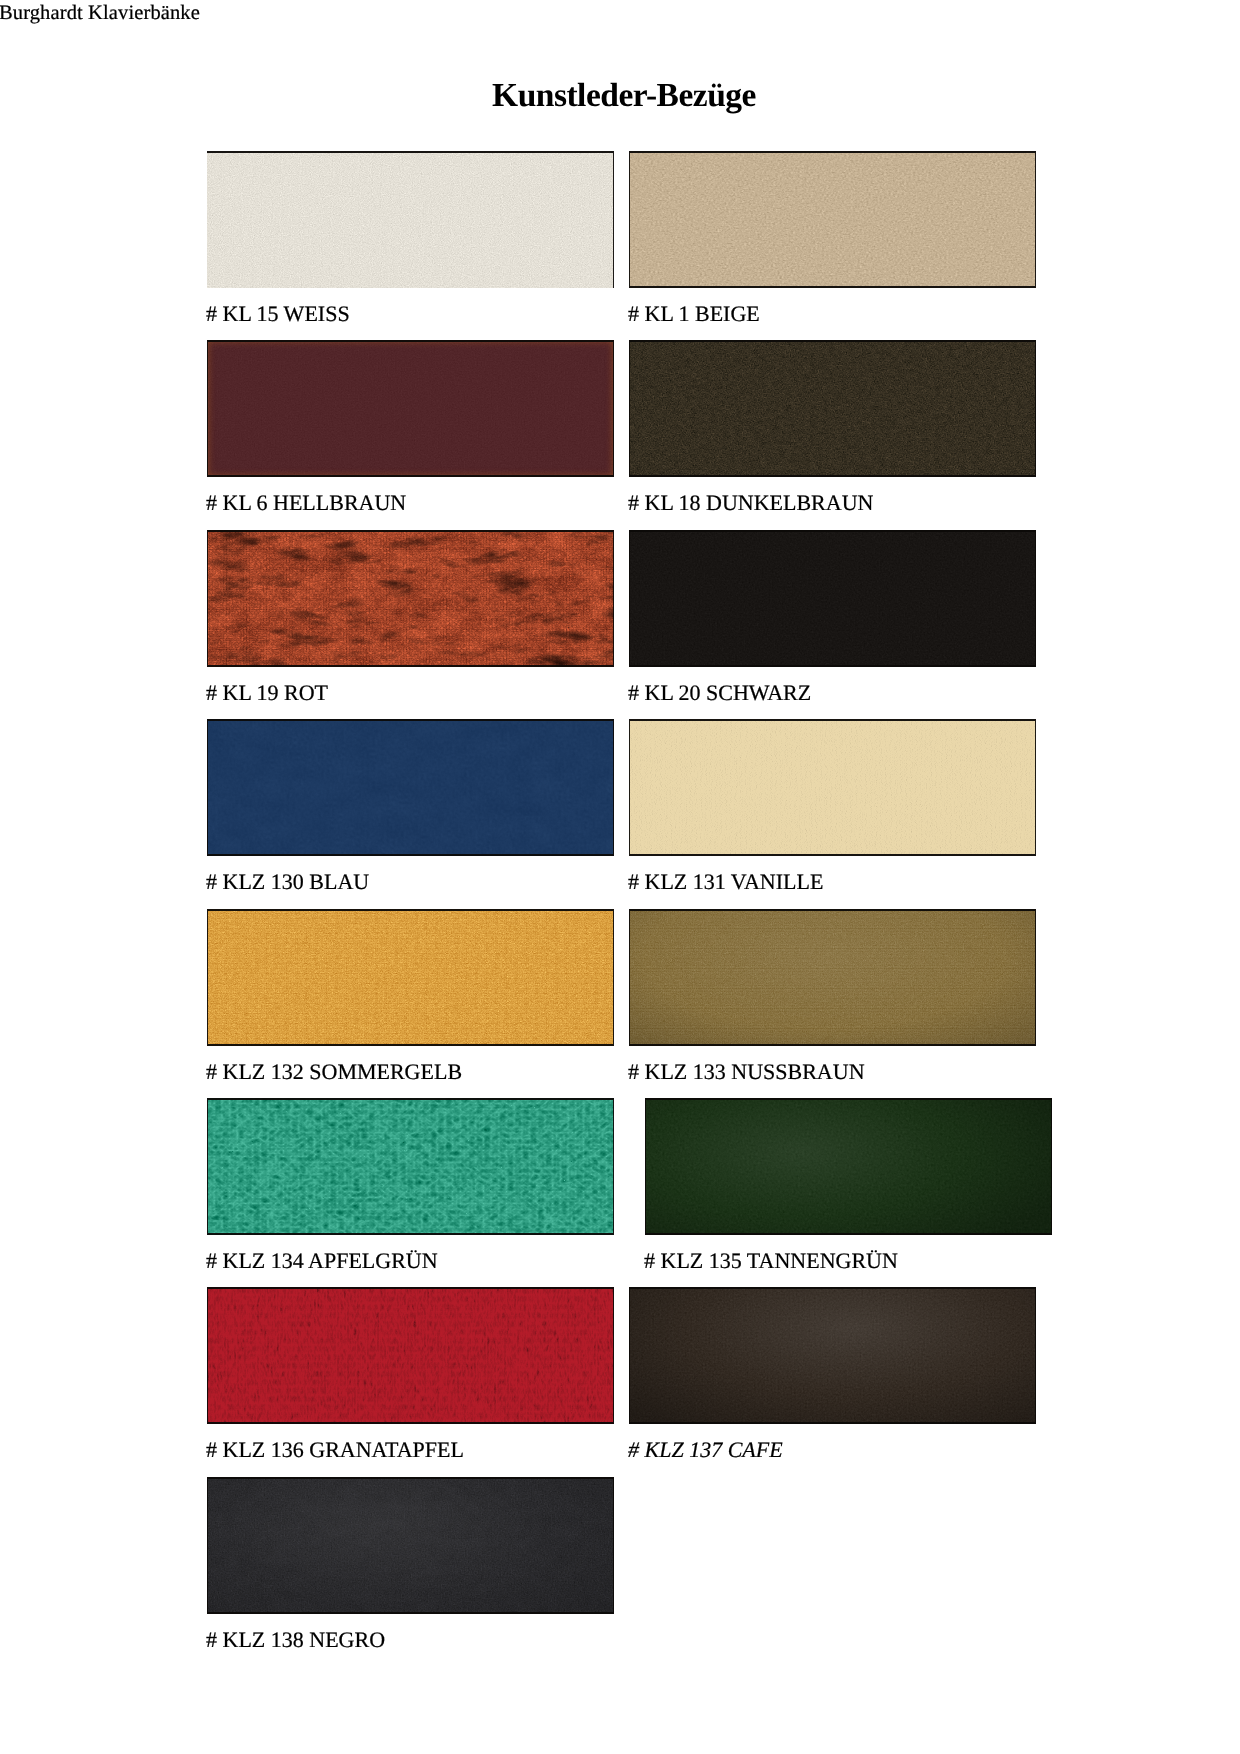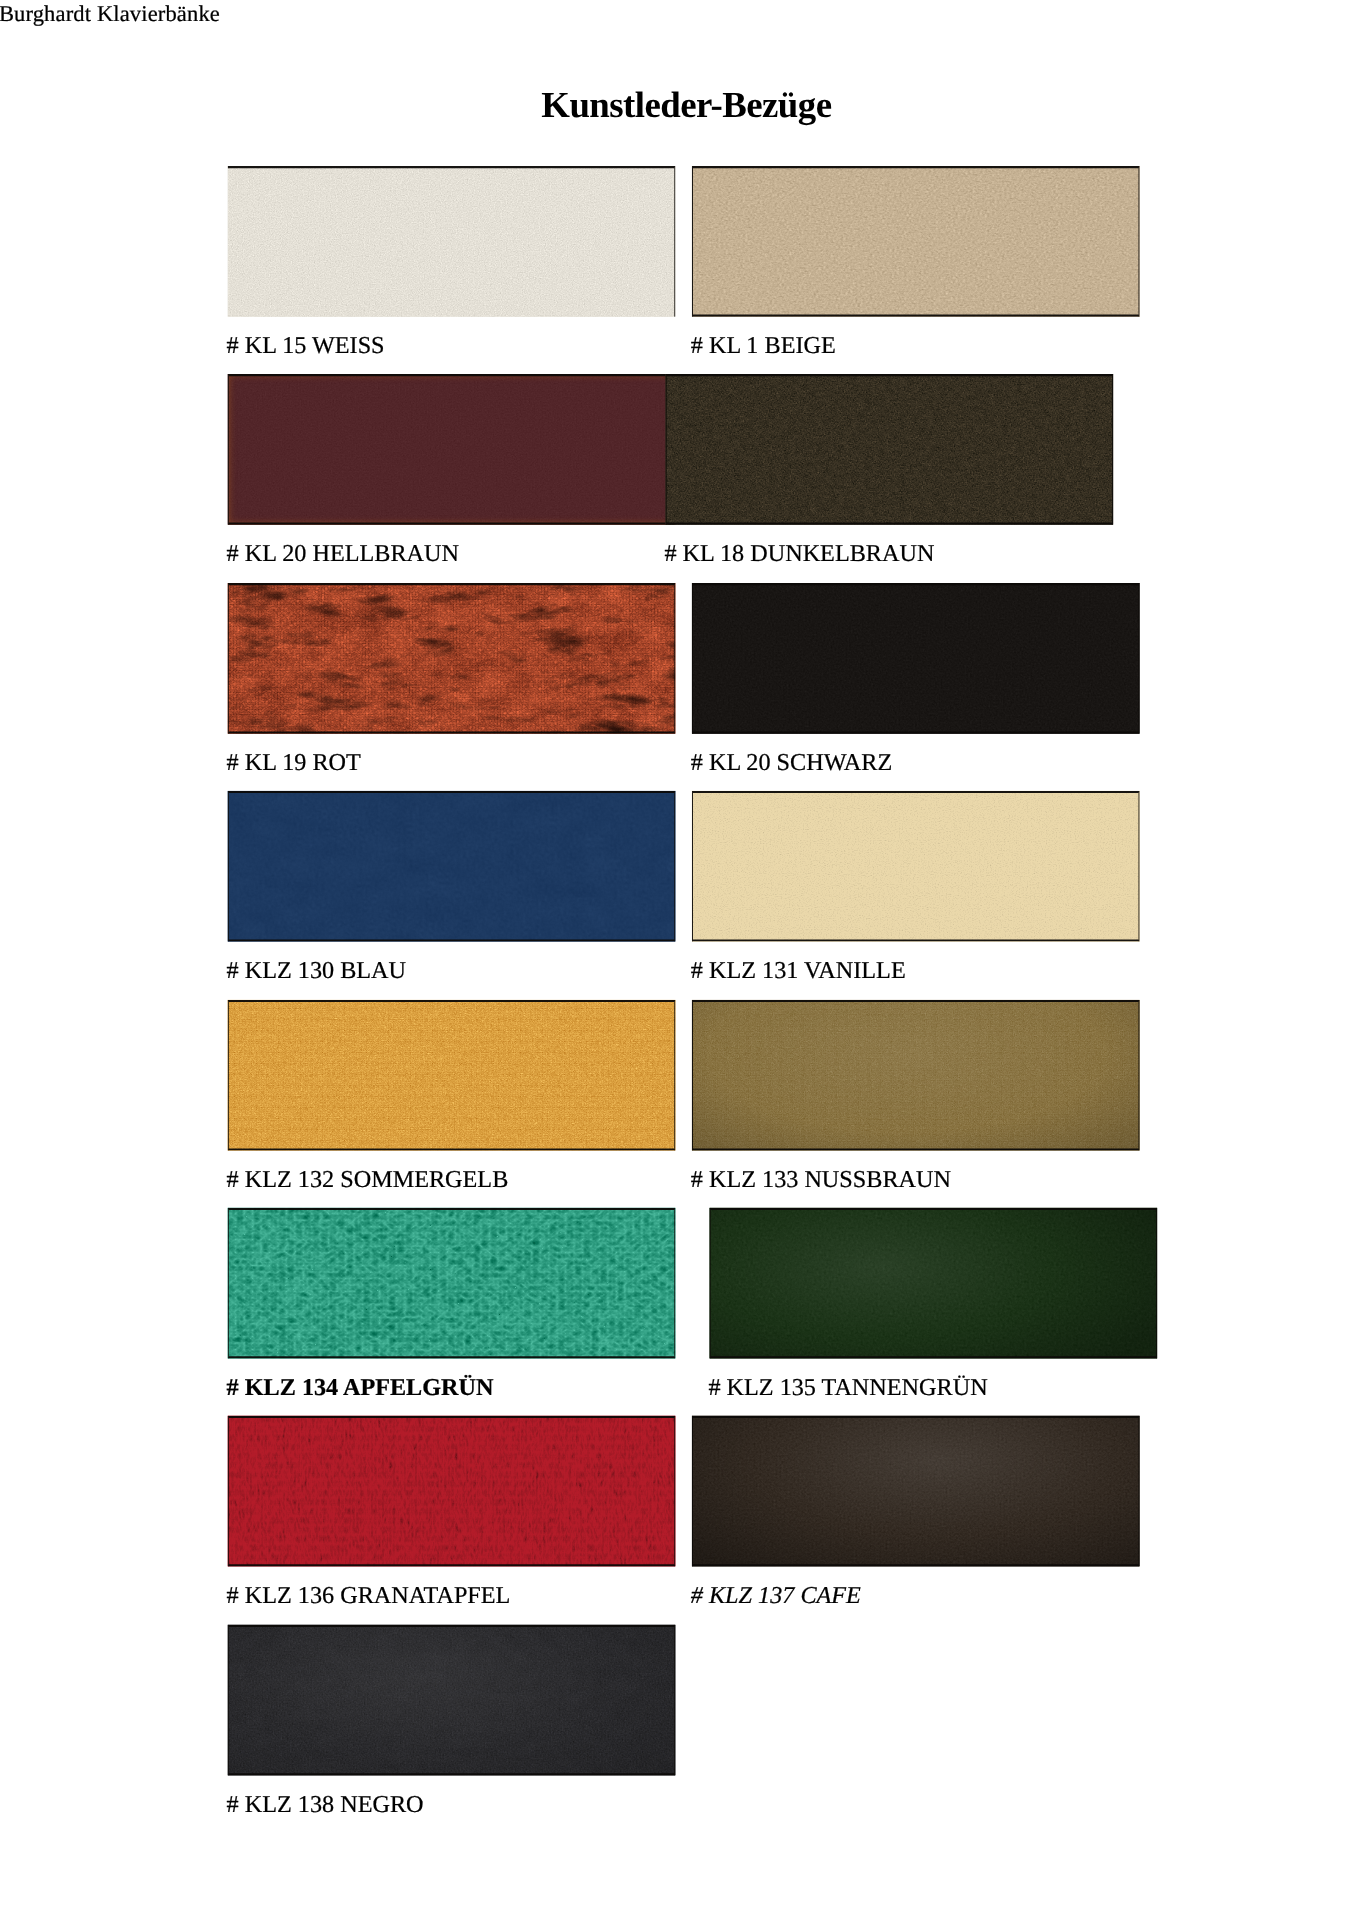--- a/index.html
+++ b/index.html
@@ -80,23 +80,23 @@
     <feFuncG type="linear" slope="0.1" intercept="0.0990"></feFuncG>
     <feFuncB type="linear" slope="0.1" intercept="0.1147"></feFuncB>
    </feComponentTransfer>
   </filter>
  </defs>
  <rect width="407" height="137" filter="url(#tex2)"></rect>
 </svg>
           <div class="rim" style="box-shadow: rgba(150, 78, 34, 0.8) 0px 0px 7px 1px inset;"></div>
           <div class="edge" style="border-width: 2px 1px; border-style: solid; border-color: rgba(12, 10, 8, 0.95) rgba(12, 10, 8, 0.92);"></div>
         </div>
-        <div class="lbl"># KL 20 HELLBRAUN</div>
-      </div>
-      <div class="cell" style="left: 398px; top: 189.4px; text-align: right;">
+        <div class="lbl"># KL 6 HELLBRAUN</div>
+      </div>
+      <div class="cell" style="left: 422px; top: 189.4px; text-align: right;">
         <div class="sw" style="background: rgb(55, 48, 34);">
 <svg xmlns="http://www.w3.org/2000/svg" width="407" height="137" aria-hidden="true">
  <defs>
   <filter id="tex3" x="0" y="0" width="100%" height="100%" color-interpolation-filters="sRGB">
    <feTurbulence type="fractalNoise" baseFrequency="0.16 0.2" numOctaves="3" seed="32" result="lo"></feTurbulence>
    <feTurbulence type="fractalNoise" baseFrequency="0.75" numOctaves="5" seed="31" result="hi"></feTurbulence>
    <feColorMatrix in="lo" type="matrix" values="0.33 0.33 0.33 0 0  0.33 0.33 0.33 0 0  0.33 0.33 0.33 0 0  0 0 0 0 1" result="logr"></feColorMatrix>
    <feColorMatrix in="hi" type="matrix" values="0.33 0.33 0.33 0 0  0.33 0.33 0.33 0 0  0.33 0.33 0.33 0 0  0 0 0 0 1" result="higr"></feColorMatrix>
    <feComposite in="logr" in2="higr" operator="arithmetic" k1="0" k2="0.22" k3="0.78" k4="0" result="g"></feComposite>
    <feComponentTransfer in="g">
@@ -241,21 +241,21 @@
    </feComponentTransfer>
   </filter>
  </defs>
  <rect width="407" height="137" filter="url(#tex9)"></rect>
 </svg>
           <div class="rim" style="background: radial-gradient(80% 95% at 48% 35%, rgba(255, 255, 255, 0.05) 0%, rgba(255, 255, 255, 0) 55%, rgba(0, 0, 0, 0.22) 100%);"></div>
           <div class="edge" style="border-width: 2px 1px; border-style: solid; border-color: rgba(12, 10, 8, 0.95) rgba(12, 10, 8, 0.92);"></div>
         </div>
         <div class="lbl"># KLZ 133 NUSSBRAUN</div>
       </div>
-      <div class="cell" style="left: 0px; top: 947px; font-weight: bold;">
+      <div class="cell" style="left: 0px; top: 947px;">
         <div class="sw" style="background: rgb(46, 156, 128);">
 <svg xmlns="http://www.w3.org/2000/svg" width="407" height="137" aria-hidden="true">
  <defs>
   <filter id="tex10" x="0" y="0" width="100%" height="100%" color-interpolation-filters="sRGB">
    <feTurbulence type="turbulence" baseFrequency="0.13 0.17" numOctaves="2" seed="43" result="n"></feTurbulence>
    <feColorMatrix in="n" type="matrix" values="0.33 0.33 0.33 0 0  0.33 0.33 0.33 0 0  0.33 0.33 0.33 0 0  0 0 0 0 1" result="g"></feColorMatrix>
    <feComponentTransfer in="g">
     <feFuncR type="linear" slope="-0.55" intercept="0.3234"></feFuncR>
     <feFuncG type="linear" slope="-0.55" intercept="0.7548"></feFuncG>
     <feFuncB type="linear" slope="-0.55" intercept="0.6450"></feFuncB>

